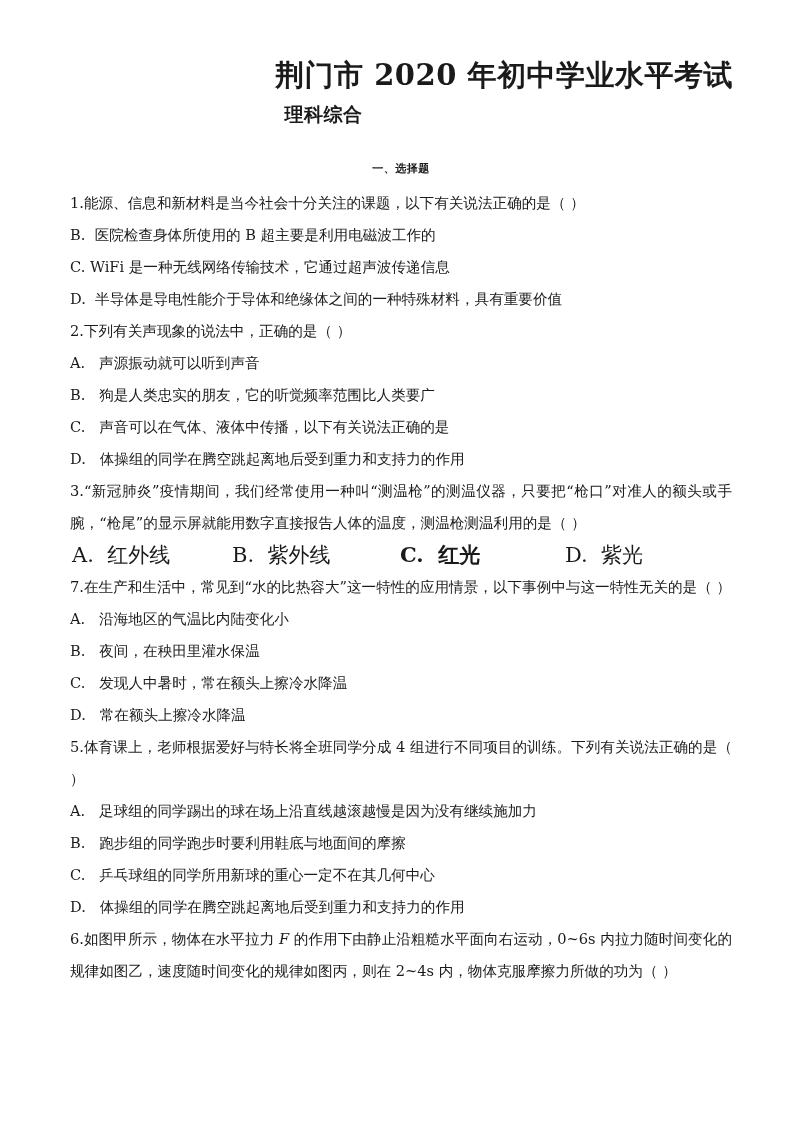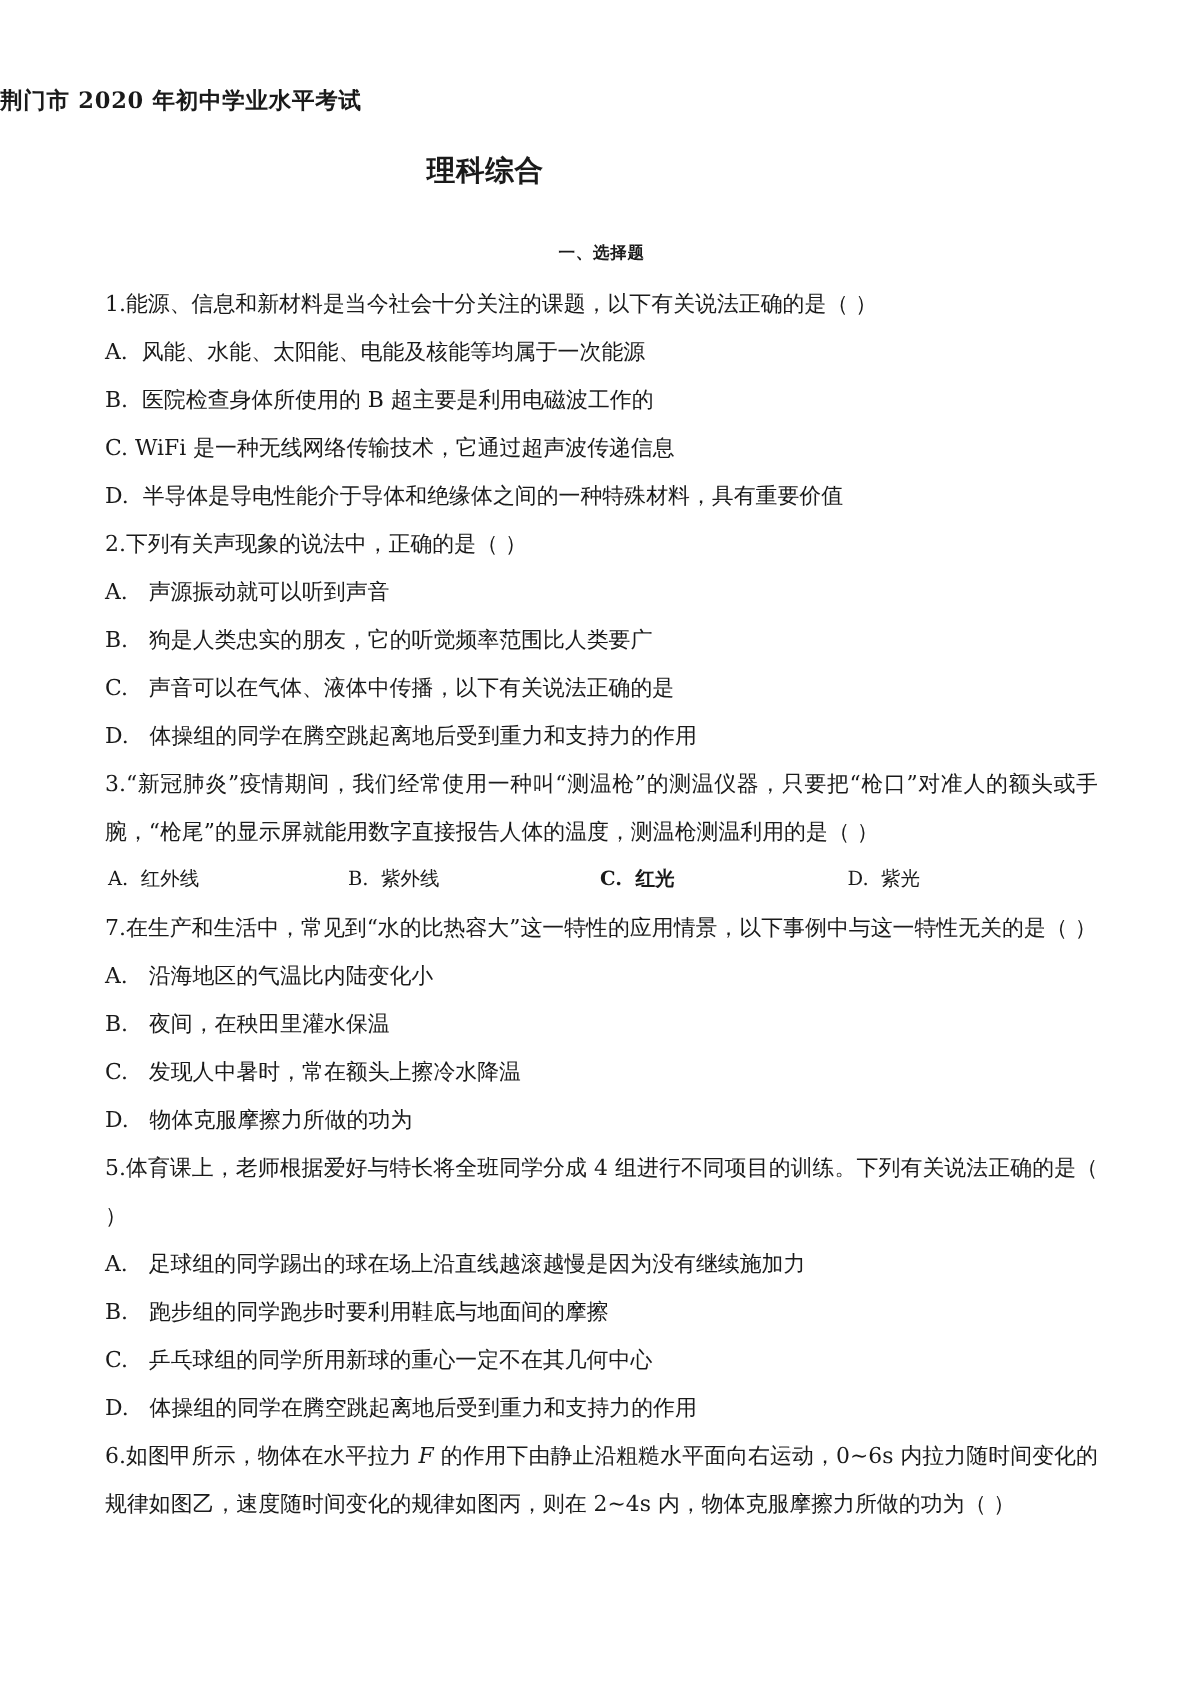--- a/index.html
+++ b/index.html
@@ -24,22 +24,22 @@
     height: 1122px;
     box-sizing: border-box;
   }
 
   
   .doc-title {
     position: absolute;
     left: 0;
     top: 58px;
     width: 733px;
-    text-align: left;
-    font-size: 15px;
+    text-align: right;
+    font-size: 29px;
     font-weight: 700;
     letter-spacing: 0.5px;
     line-height: 1.2;
   }
   .doc-subtitle {
     position: absolute;
     left: 0;
     top: 103px;
     width: 647px;
     text-align: center;
@@ -76,21 +76,21 @@
   }
 
   .q-option {
     font-size: 14.6px;
     line-height: 32px;
     margin: 0;
     white-space: pre;
   }
 
   .opt-row {
-    font-size: 13px;
+    font-size: 21px;
     line-height: 32px;
     margin: 0;
     position: relative;
     height: 32px;
   }
   .opt-row > span {
     position: absolute;
     top: 0;
     white-space: pre;
   }
@@ -110,21 +110,20 @@
 <div class="page">
 
   <div class="doc-title">荆门市 2020 年初中学业水平考试</div>
   <div class="doc-subtitle">理科综合</div>
 
   <div class="body-block">
     <div class="section-heading">一、选择题</div>
 
     <div>
       <p class="q-stem">1.能源、信息和新材料是当今社会十分关注的课题，以下有关说法正确的是（   ）</p>
-      <p class="q-option">A.  风能、水能、太阳能、电能及核能等均属于一次能源</p>
       <p class="q-option">B.  医院检查身体所使用的 B 超主要是利用电磁波工作的</p>
       <p class="q-option">C. WiFi 是一种无线网络传输技术，它通过超声波传递信息</p>
       <p class="q-option">D.  半导体是导电性能介于导体和绝缘体之间的一种特殊材料，具有重要价值</p>
     </div>
 
     <div>
       <p class="q-stem">2.下列有关声现象的说法中，正确的是（   ）</p>
       <p class="q-option">A.   声源振动就可以听到声音</p>
       <p class="q-option">B.   狗是人类忠实的朋友，它的听觉频率范围比人类要广</p>
       <p class="q-option">C.   声音可以在气体、液体中传播，以下有关说法正确的是</p>
@@ -139,21 +138,21 @@
         <span class="opt-c2">C.  红光</span>
         <span class="opt-c3">D.  紫光</span>
       </div>
     </div>
 
     <div>
       <p class="q-stem">7.在生产和生活中，常见到“水的比热容大”这一特性的应用情景，以下事例中与这一特性无关的是（   ）</p>
       <p class="q-option">A.   沿海地区的气温比内陆变化小</p>
       <p class="q-option">B.   夜间，在秧田里灌水保温</p>
       <p class="q-option">C.   发现人中暑时，常在额头上擦冷水降温</p>
-      <p class="q-option">D.   物体克服摩擦力所做的功为</p>
+      <p class="q-option">D.   常在额头上擦冷水降温</p>
     </div>
 
     <div>
       <p class="q-stem">5.体育课上，老师根据爱好与特长将全班同学分成 4 组进行不同项目的训练。下列有关说法正确的是（   ）</p>
       <p class="q-option">A.   足球组的同学踢出的球在场上沿直线越滚越慢是因为没有继续施加力</p>
       <p class="q-option">B.   跑步组的同学跑步时要利用鞋底与地面间的摩擦</p>
       <p class="q-option">C.   乒乓球组的同学所用新球的重心一定不在其几何中心</p>
       <p class="q-option">D.   体操组的同学在腾空跳起离地后受到重力和支持力的作用</p>
     </div>
 

